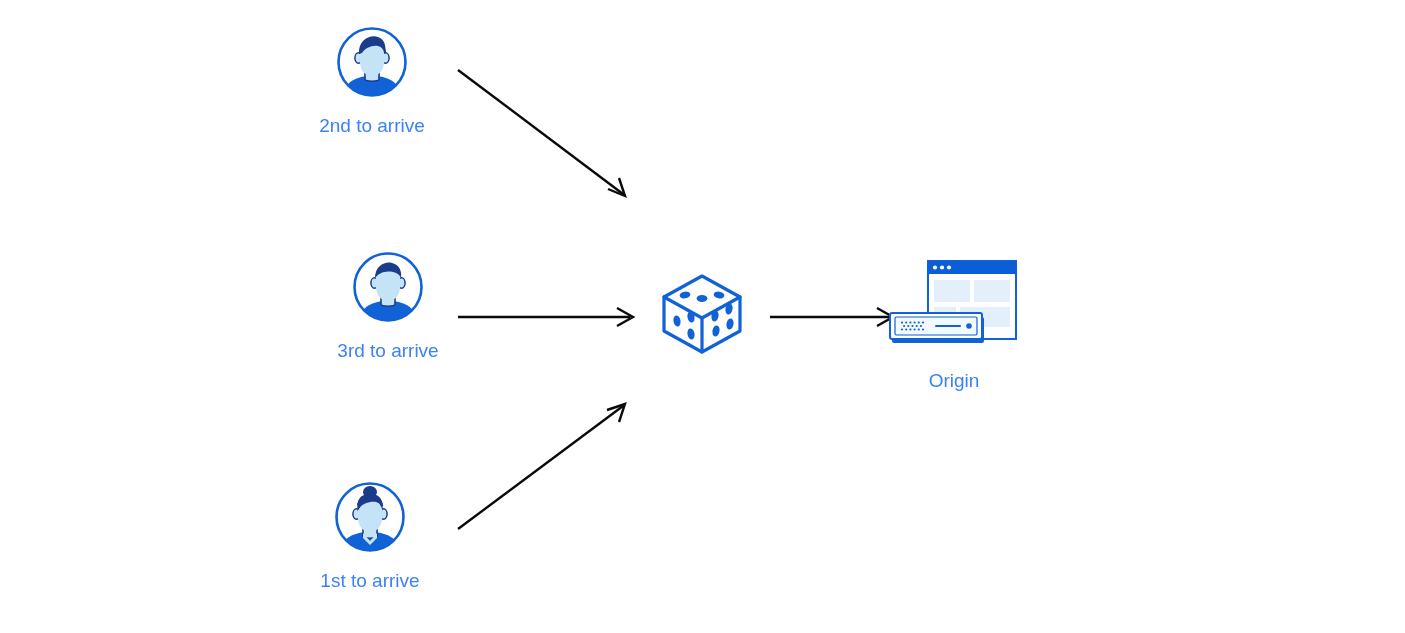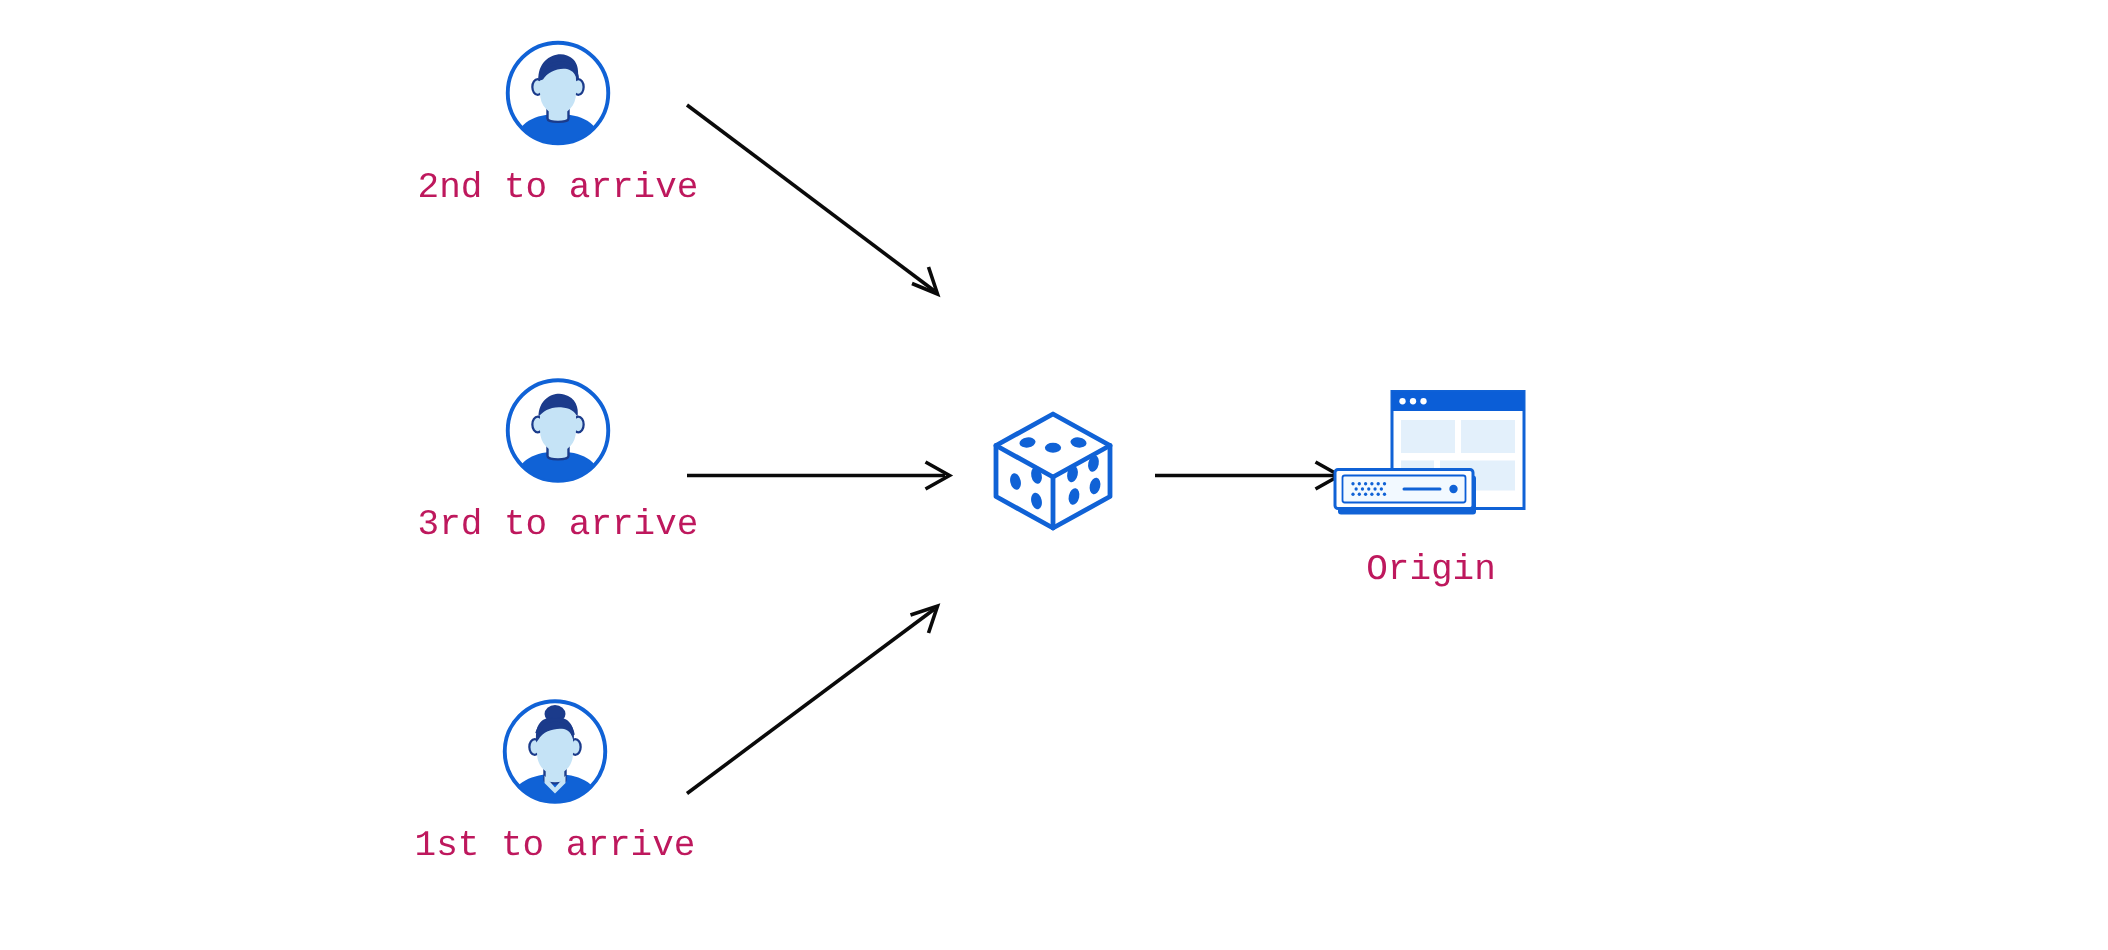--- a/index.html
+++ b/index.html
@@ -20,25 +20,25 @@
   }
 
   
   .node {
     position: absolute;
     display: flex;
     flex-direction: column;
     align-items: center;
   }
   .node-label {
-    font-size: 24px;
+    font-size: 19px;
     line-height: 24px;
-    color: #be185d;
+    color: #3b82f6;
     white-space: nowrap;
-    font-family: Liberation Mono, monospace;
+    font-family: Liberation Sans, sans-serif;
   }
 
   
   .avatar-node { width: 240px; }
   .avatar-node .node-label { margin-top: 16px; }
 
   .avatar {
     width: 72px;
     height: 72px;
     display: block;
@@ -132,41 +132,41 @@
 
         <path d="M 24 26 C 24 15 48 15 48 26 L 48 36 C 48 45 42 50 36 50 C 30 50 24 45 24 36 Z" fill="#c5e3f6"></path>
 
         <path d="M 23 28 C 22 14 34 8 42 11 C 50 14 50 22 49 28 C 48 24 46 21 42 20 C 36 19 29 22 26 27 Z" fill="#1b3b8b"></path>
         <path d="M 24 26 C 26 19 32 16 38 16 C 45 16 49 21 49 27" fill="none" stroke="#1b3b8b" stroke-width="2"></path>
       </g>
     </svg>
     <div class="node-label">2nd to arrive</div>
   </div>
 
-  <div class="node avatar-node" style="left:252px; top:251px;justify-content:space-between;">
+  <div class="node avatar-node" style="left:268px; top:251px;justify-content:space-between;">
     <svg class="avatar" viewBox="0 0 72 72">
       <defs>
         <clipPath id="clipB">
             <circle cx="36" cy="36" r="33.5"></circle>
           </clipPath>
       </defs>
       <circle cx="36" cy="36" r="33.5" fill="#ffffff" stroke="#1062d6" stroke-width="2.6"></circle>
       <g clip-path="url(#clipB)">
         <path d="M 6 72 C 8 56 20 50 36 50 C 52 50 64 56 66 72 Z" fill="#1062d6"></path>
         <path d="M 29 40 L 29 53 C 29 56 43 56 43 53 L 43 40 Z" fill="#c5e3f6" stroke="#1b3b8b" stroke-width="1.6"></path>
         <ellipse cx="22.5" cy="32" rx="3.6" ry="5.2" fill="#c5e3f6" stroke="#1b3b8b" stroke-width="1.5"></ellipse>
         <ellipse cx="49.5" cy="32" rx="3.6" ry="5.2" fill="#c5e3f6" stroke="#1b3b8b" stroke-width="1.5"></ellipse>
         <path d="M 24 26 C 24 15 48 15 48 26 L 48 36 C 48 45 42 50 36 50 C 30 50 24 45 24 36 Z" fill="#c5e3f6"></path>
         <path d="M 23 27 C 23 14 34 10 40 12 C 48 14 50 21 49 27 C 47 23 44 21 38 20.5 C 31 20 26 23 23 27 Z" fill="#1b3b8b"></path>
       </g>
     </svg>
     <div class="node-label">3rd to arrive</div>
   </div>
 
-  <div class="node avatar-node" style="left:250px; top:465px;">
+  <div class="node avatar-node" style="left:250px; top:481px;">
     <svg class="avatar" viewBox="0 0 72 72">
       <defs>
         <clipPath id="clipC">
             <circle cx="36" cy="36" r="33.5"></circle>
           </clipPath>
       </defs>
       <circle cx="36" cy="36" r="33.5" fill="#ffffff" stroke="#1062d6" stroke-width="2.6"></circle>
       <g clip-path="url(#clipC)">
         <path d="M 4 72 C 7 57 20 51 36 51 C 52 51 65 57 68 72 Z" fill="#1062d6"></path>
 

